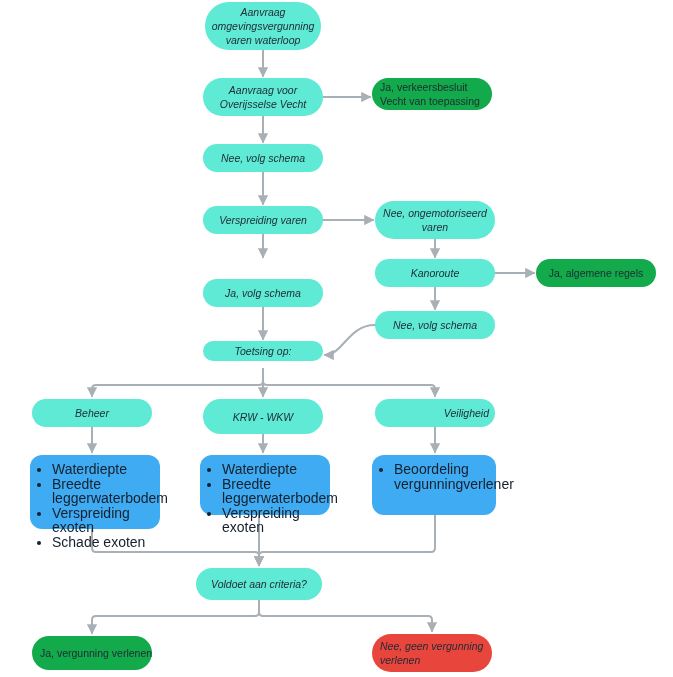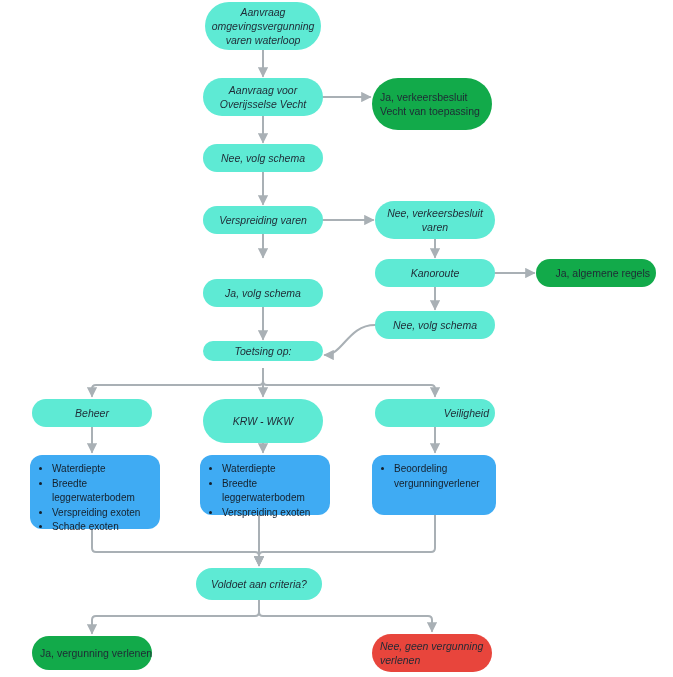--- a/index.html
+++ b/index.html
@@ -27,37 +27,37 @@
     align-items: center;
     justify-content: center;
     text-align: center;
     color: #1f2a35;
     font-size: 10.5px;
     line-height: 14px;
     border-radius: 40px;
     padding: 2px 6px;
   }
   .node.cyan   { background: #5eead4; font-style: italic; }
-  .node.green  { background: #12aa4a; justify-content: flex-end; }
+  .node.green  { background: #12aa4a; }
   .node.red    { background: #e8453c; font-style: italic; }
   .node.blue   { background: #3fabf3; }
 
   .node.bullets {
     display: block;
     text-align: left;
     border-radius: 12px;
     padding: 7px 10px 7px 8px;
   }
   .node.bullets ul {
     margin: 0;
     padding: 0 0 0 14px;
     list-style: disc;
   }
   .node.bullets li {
-    font-size: 10px;
+    font-size: 14px;
     line-height: 14.5px;
     color: #15202c;
     margin: 0;
     padding: 0;
   }
   .node.leftish {
     justify-content: flex-start;
     text-align: left;
   }
   .overflow-text {
@@ -113,51 +113,51 @@
     <path d="M 259 600 L 259 612 Q 259 616 263 616 L 428 616 Q 432 616 432 620 L 432 631"></path>
   </g>
 </svg>
 
 <div class="node cyan" style="left: 205px; top: 2px; width: 116px; height: 48px;">
     <span>Aanvraag omgevingsvergunning varen waterloop</span>
   </div>
 <div class="node cyan" style="left: 203px; top: 78px; width: 120px; height: 38px;">
     <span>Aanvraag voor Overijsselse Vecht</span>
   </div>
-<div class="node green leftish" style="left: 372px; top: 78px; width: 120px; height: 52px; padding-left: 8px; padding-right: 0px;">
+<div class="node green leftish" style="left: 372px; top: 78px; width: 120px; height: 32px; padding-left: 8px; padding-right: 0px;">
     <span>Ja, verkeersbesluit Vecht van toepassing</span>
   </div>
 <div class="node cyan" style="left: 203px; top: 144px; width: 120px; height: 28px;">
     <span>Nee, volg schema</span>
   </div>
 <div class="node cyan" style="left: 203px; top: 206px; width: 120px; height: 28px;">
     <span>Verspreiding varen</span>
   </div>
 <div class="node cyan" style="left: 375px; top: 201px; width: 120px; height: 38px;">
-    <span>Nee, verkeersbesluit varen</span>
+    <span>Nee, ongemotoriseerd varen</span>
   </div>
 <div class="node cyan" style="left: 203px; top: 259px; width: 120px; height: 28px; margin-top: 20px;">
     <span>Ja, volg schema</span>
   </div>
 <div class="node cyan" style="left: 375px; top: 259px; width: 120px; height: 28px;">
     <span>Kanoroute</span>
   </div>
 <div class="node green" style="left: 536px; top: 259px; width: 120px; height: 28px;">
     <span>Ja, algemene regels</span>
   </div>
 <div class="node cyan" style="left: 375px; top: 311px; width: 120px; height: 28px;">
     <span>Nee, volg schema</span>
   </div>
 <div class="node cyan" style="left: 203px; top: 341px; width: 120px; height: 20px;">
     <span>Toetsing op:</span>
   </div>
 <div class="node cyan" style="left: 32px; top: 399px; width: 120px; height: 28px;">
     <span>Beheer</span>
   </div>
-<div class="node cyan" style="left: 203px; top: 399px; width: 120px; height: 44px;">
+<div class="node cyan" style="left: 203px; top: 399px; width: 120px; height: 35px;">
     <span>KRW - WKW</span>
   </div>
 <div class="node cyan" style="left: 375px; top: 399px; width: 120px; height: 28px; justify-content: flex-end;">
     <span>Veiligheid</span>
   </div>
 <div class="node cyan" style="left: 196px; top: 568px; width: 126px; height: 32px;">
     <span>Voldoet aan criteria?</span>
   </div>
 <div class="node green leftish" style="left: 32px; top: 636px; width: 120px; height: 34px; padding-left: 8px; padding-right: 0px;">
     <span class="overflow-text">Ja, vergunning verlenen</span>

